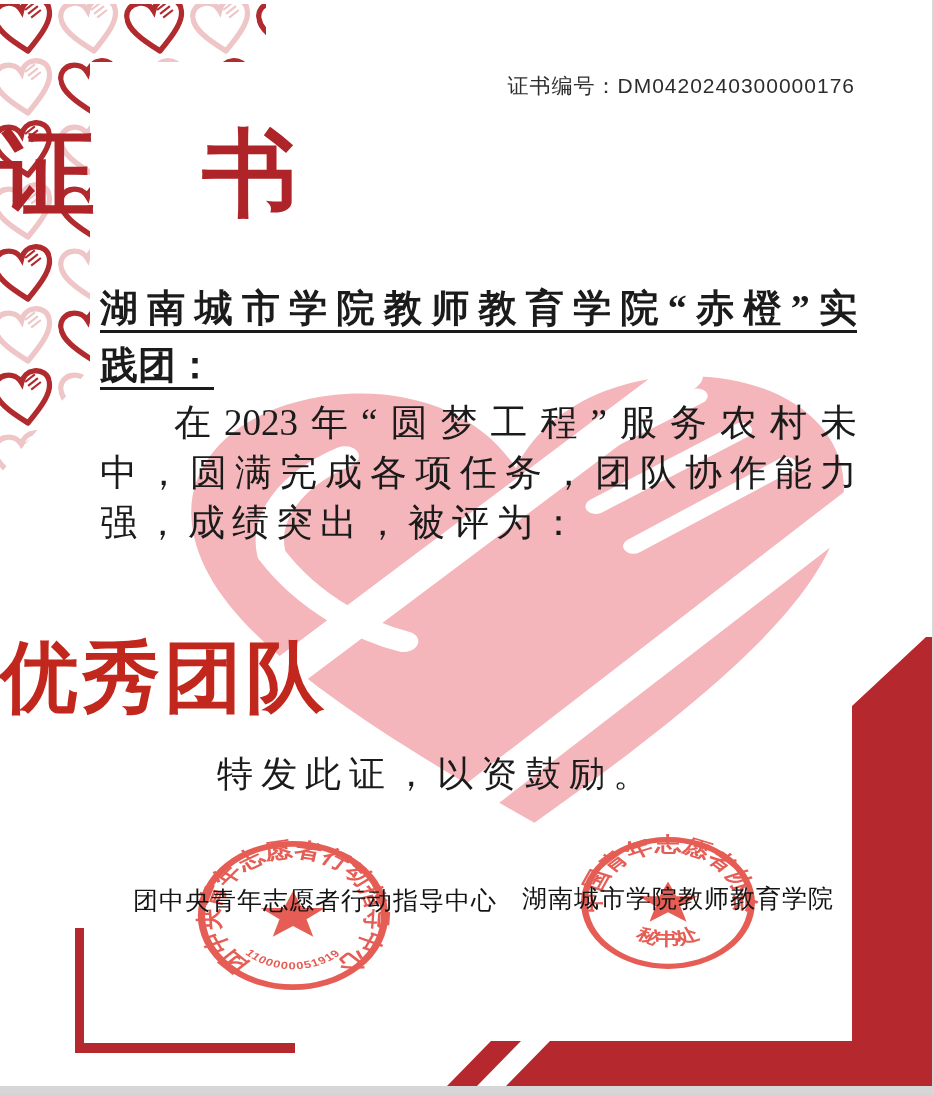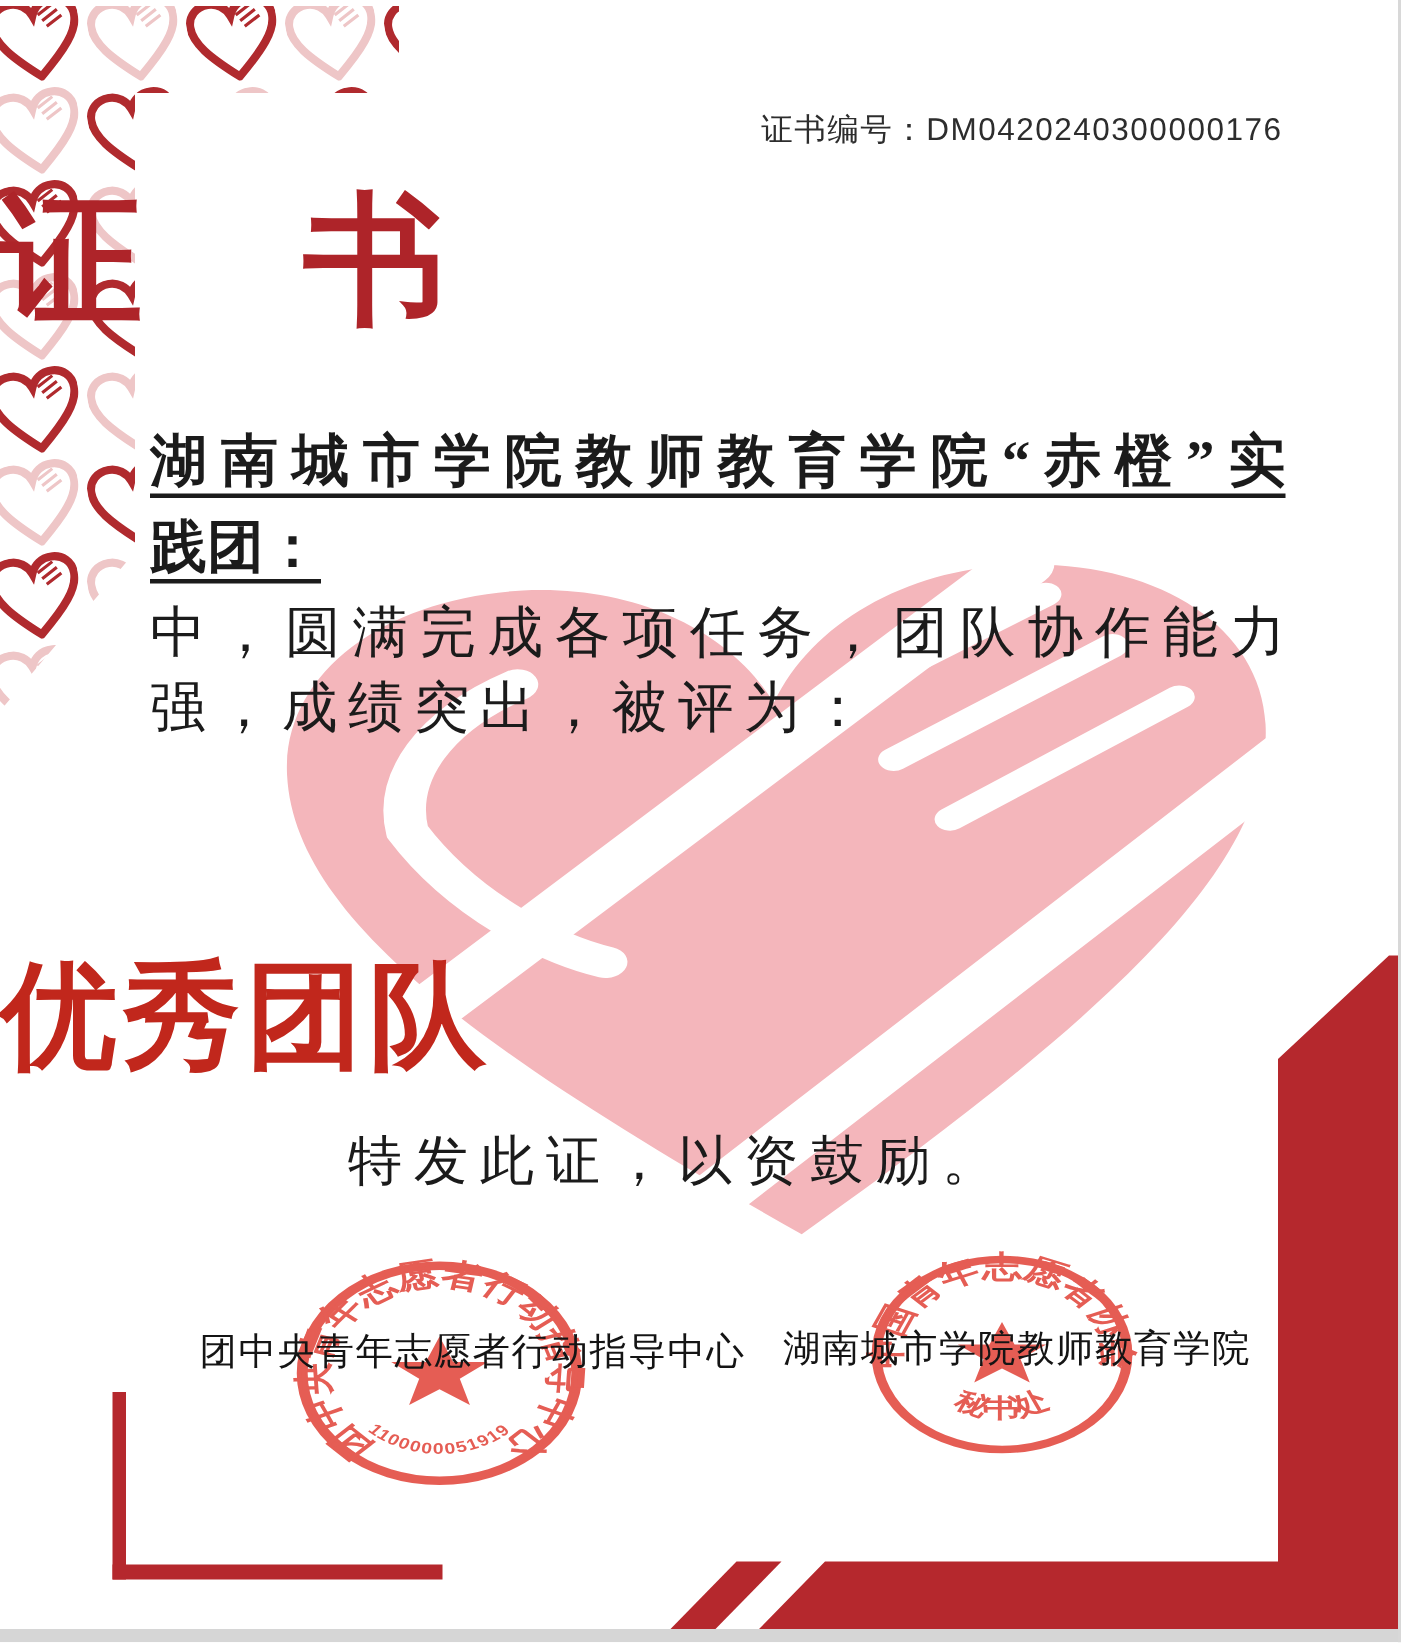--- a/index.html
+++ b/index.html
@@ -32,21 +32,21 @@
   }
   .recipient .just{text-align:justify;text-align-last:justify;}
   .body-text{position:absolute;top:398px;left:100px;width:757px;font-size:37px;line-height:50px;}
   .body-text .bline{text-align:justify;text-align-last:justify;}
   .body-text .indent{text-indent:74px;}
   .body-text .lastline{text-align:center;text-align-last:left;letter-spacing:7px;}
   .award{
     position:absolute;top:626px;left:0;right:0;text-align:left;
     font-size:78px;font-weight:700;color:#c1271c;letter-spacing:4px;
   }
-  .closing{position:absolute;top:750px;left:217px;font-size:36px;letter-spacing:8px;margin-left:15px;}
+  .closing{position:absolute;top:750px;left:217px;font-size:36px;letter-spacing:8px;}
   .issuer-name,.issue-date{
     position:absolute;font-family:"Liberation Sans","DejaVu Sans",sans-serif;
     font-size:25px;color:#141414;z-index:5;letter-spacing:1px;
   }
   .issuer-left{top:884px;left:133px;}
   .issuer-right{top:882px;left:522px;}
   .issue-date{top:946px;left:597px;font-size:27px;}
   
   .seal{position:absolute;z-index:4;opacity:0.88;}
   .seal text{font-family:"Liberation Sans","DejaVu Sans",sans-serif;font-weight:600;}
@@ -267,20 +267,21 @@
     </div>
 
     <div class="title">证　书</div>
 
     <div class="recipient">
       <div class="rline just">湖南城市学院教师教育学院“赤橙”实</div>
       <div><span class="rline">践团：</span></div>
     </div>
 
     <div class="body-text">
+      <div class="bline indent">在2023年“圆梦工程”服务农村未</div>
       <div class="bline">中，圆满完成各项任务，团队协作能力</div>
       <div class="bline lastline">强，成绩突出，被评为：</div>
     </div>
 
     <div class="award">优秀团队</div>
 
     <div class="closing">特发此证，以资鼓励。</div>
   </div>
 
   <svg class="seal" style="left:189px;top:834px;width:208px;height:163px" viewBox="-100 -100 200 200" preserveAspectRatio="none">

